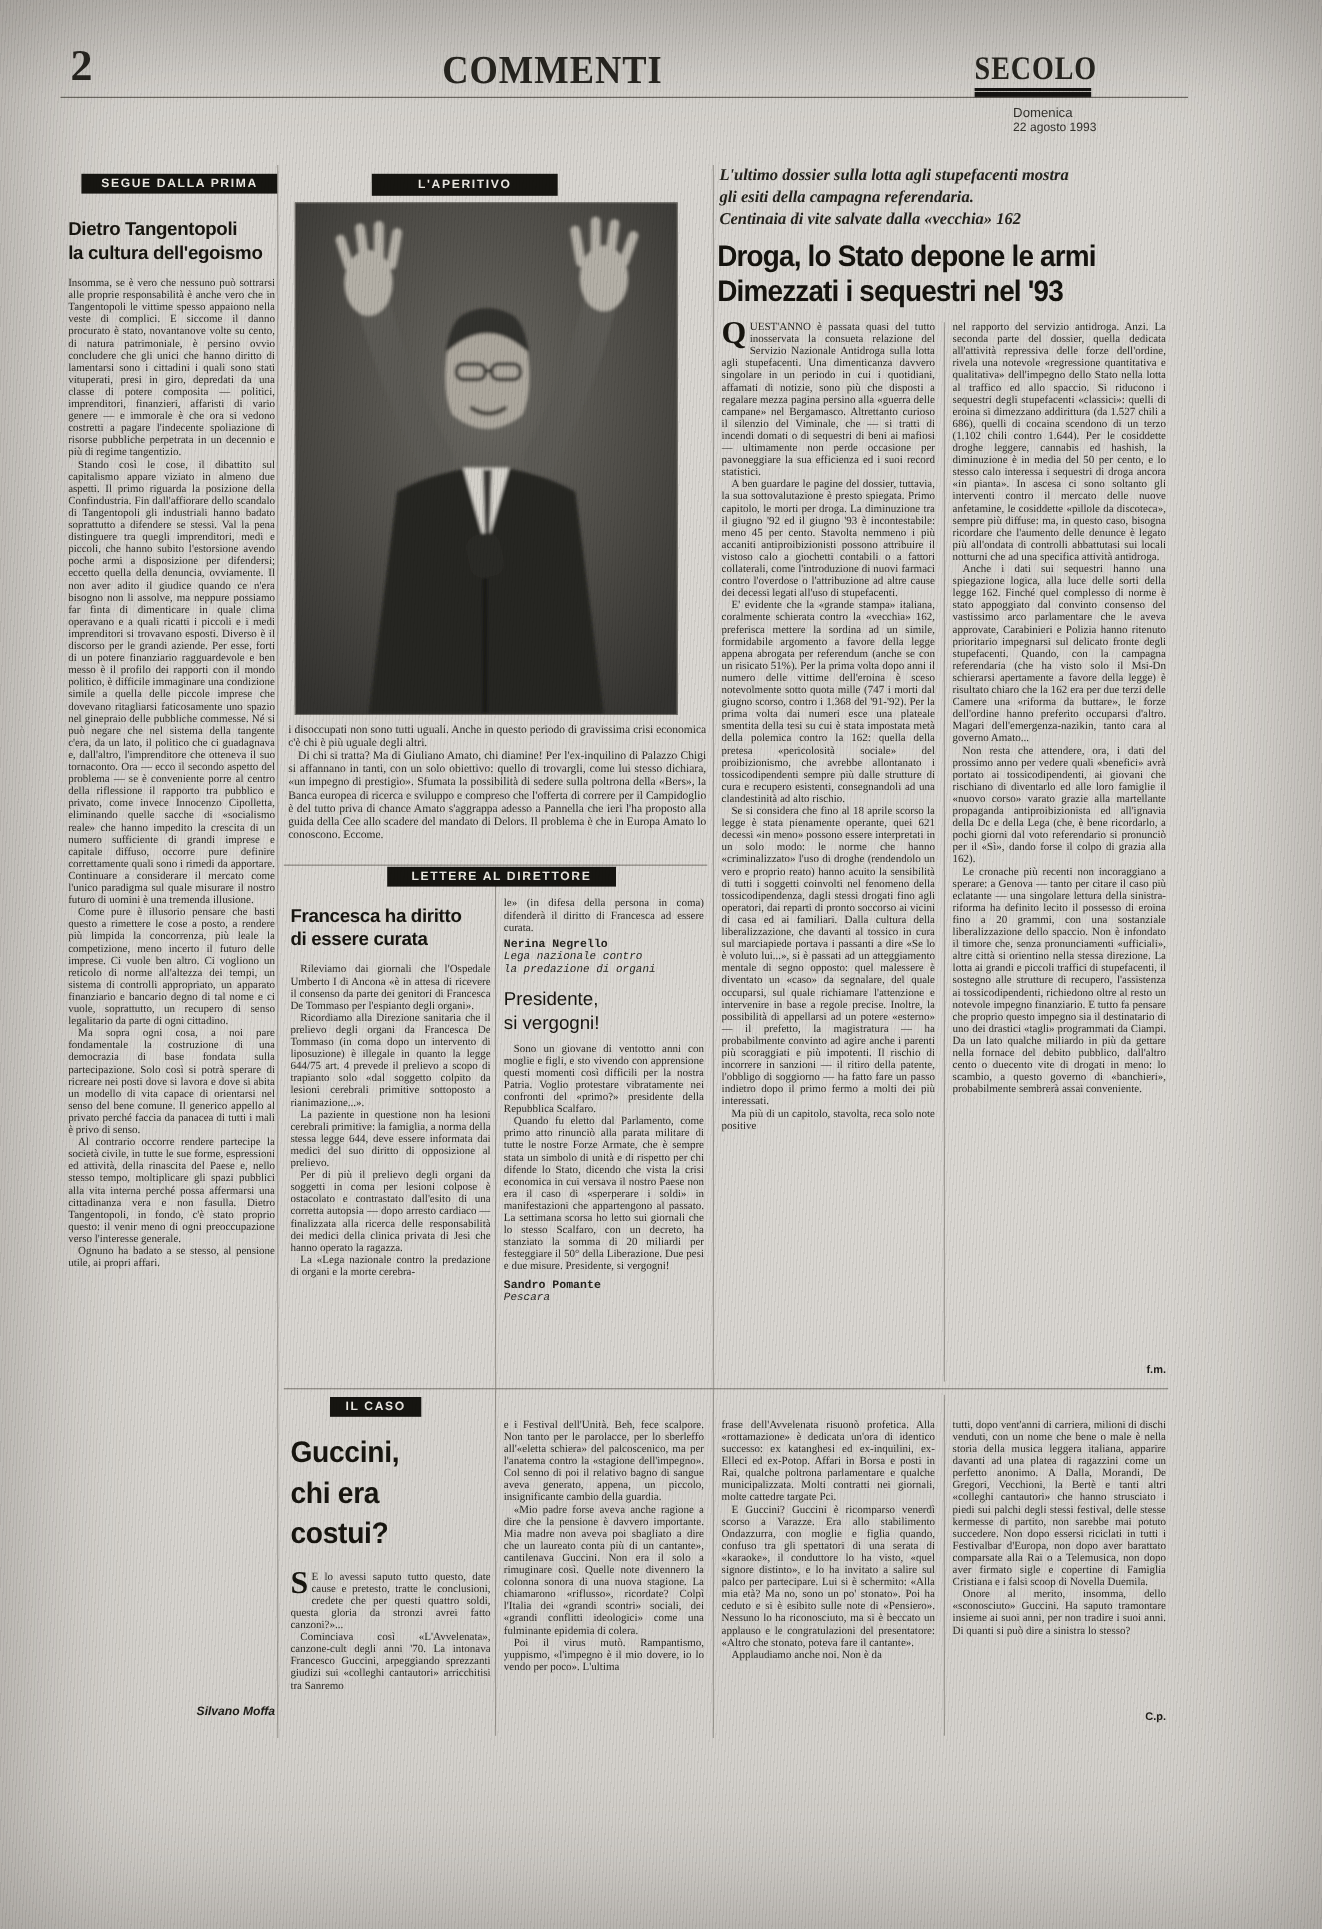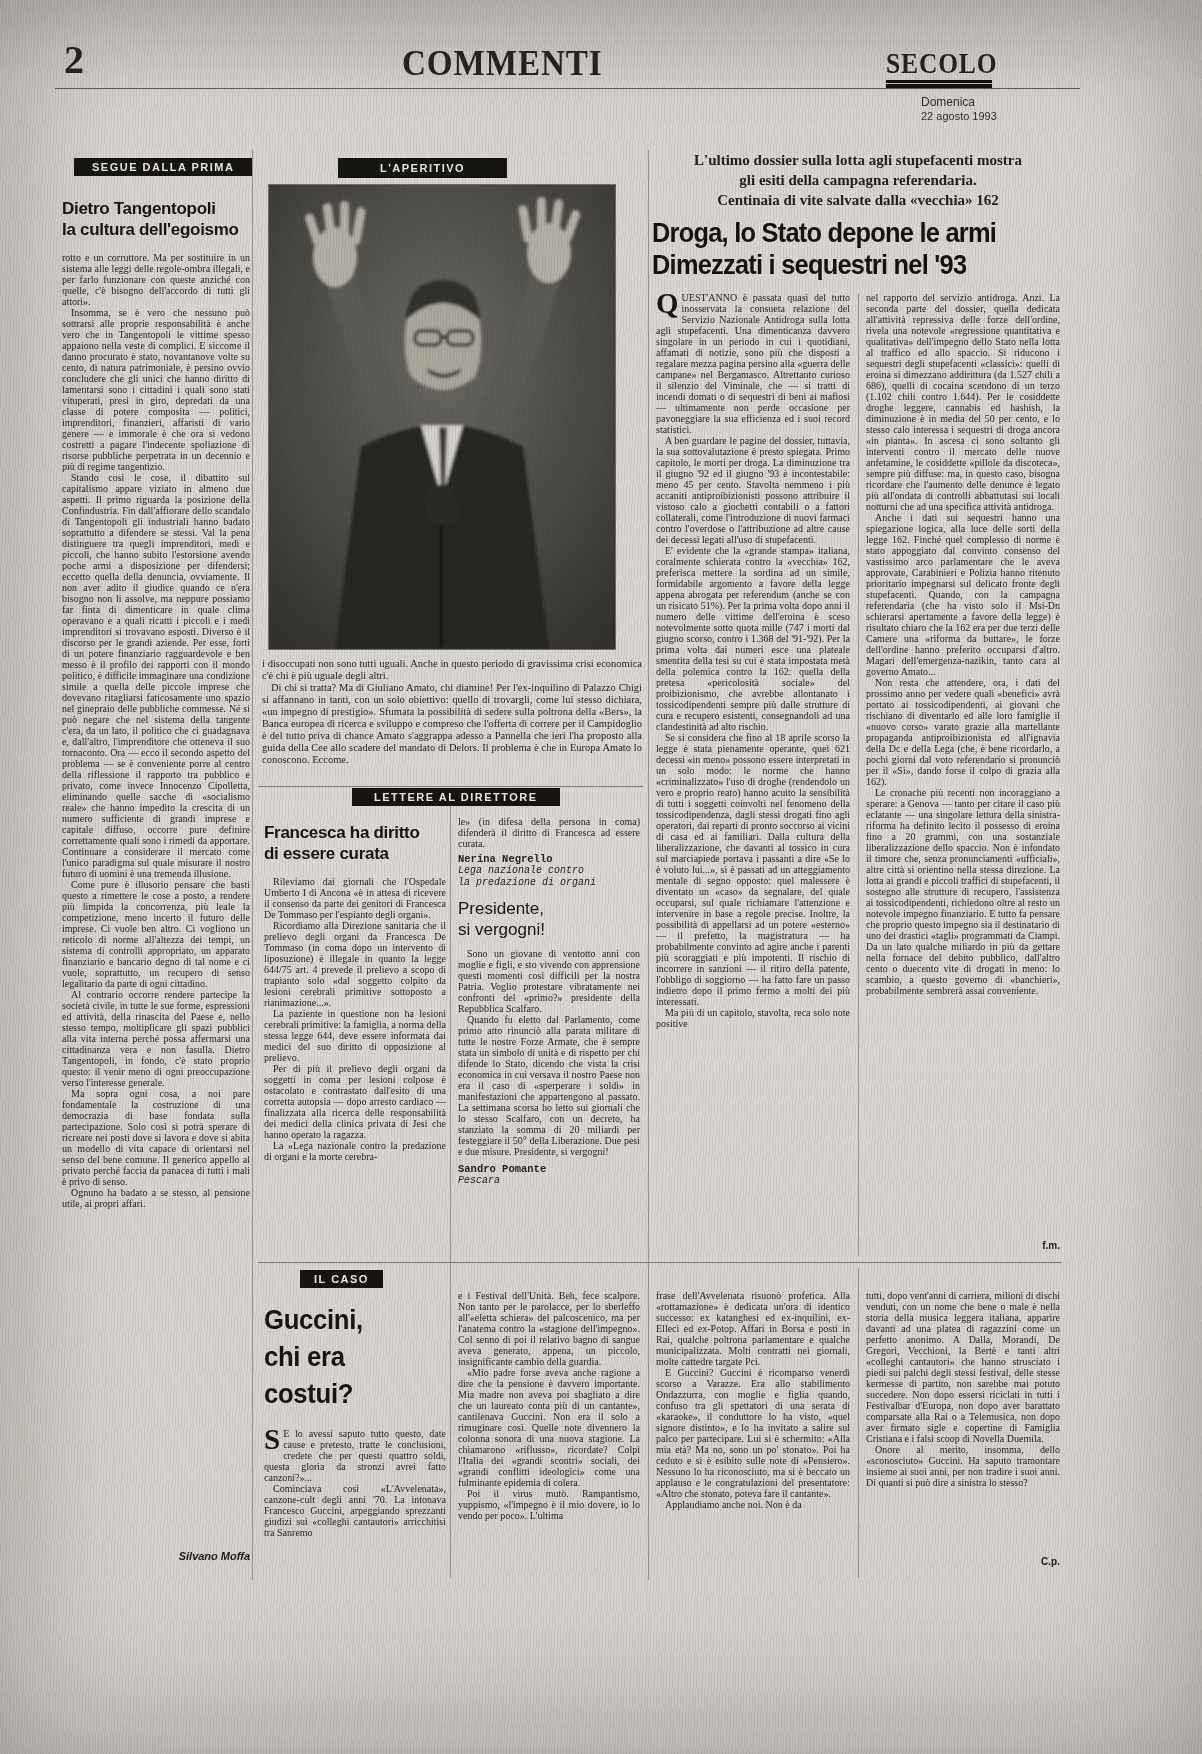--- a/index.html
+++ b/index.html
@@ -34,22 +34,22 @@
 
   .art-title { position:absolute; font-family:"Liberation Sans",sans-serif; font-weight:bold;
     color:#17150f; letter-spacing:-0.3px; }
   .t17 { font-size:17px; line-height:21px; }
   .t27 { font-size:27px; line-height:37px; transform:scaleX(.95); transform-origin:left; }
 
   .headline { position:absolute; font-family:"Liberation Sans",sans-serif; font-weight:bold;
     font-size:27px; letter-spacing:-0.8px; color:#15130e; white-space:nowrap;
     transform:scaleX(.94); transform-origin:left; }
 
-  .standfirst { position:absolute; font-weight:bold; font-size:15px;
-    line-height:20px; color:#24221c;text-align:center; }
+  .standfirst { position:absolute; font-style:italic; font-weight:bold; font-size:15px;
+    line-height:20px; color:#24221c; }
 
   .body-text { position:absolute; font-size:10px; line-height:11px; text-align:justify;
     overflow:hidden; color:#2a2822; }
   .body-text p { text-indent:9px; margin:0; }
   .body-text .first { text-indent:0; }
   .cont > p:first-child, .cont > div > p:first-child { text-indent:0; }
   .cap { font-size:10.5px; line-height:12px; }
 
   .dropcap { float:left; font-size:29px; line-height:23px; font-weight:bold;
     padding:0 3px 0 0; color:#17150f; }
@@ -87,26 +87,25 @@
   <div class="vline" style="left:858px;top:1268px;height:310px"></div>
   <div class="hline" style="left:258px;top:786px;width:385px;background:#827e77"></div>
   <div class="hline" style="left:258px;top:1262px;width:804px;background:#827e77"></div>
 
   <div class="badge" style="left:74px;top:158px">SEGUE DALLA PRIMA</div>
   <div class="art-title t17" style="left:62px;top:198px;width:190px">
     <div>Dietro Tangentopoli</div>
     <div>la cultura dell'egoismo</div>
   </div>
   <div class="body-text cont" style="left:62px;top:252px;width:188px;height:1292px">
-      <p>rotto e un corruttore. Ma per sostituire in un sistema alle leggi delle regole-ombra illegali, e per farlo funzionare con queste anziché con quelle, c'è bisogno dell'accordo di tutti gli attori».</p>
       <p>Insomma, se è vero che nessuno può sottrarsi alle proprie responsabilità è anche vero che in Tangentopoli le vittime spesso appaiono nella veste di complici. E siccome il danno procurato è stato, novantanove volte su cento, di natura patrimoniale, è persino ovvio concludere che gli unici che hanno diritto di lamentarsi sono i cittadini i quali sono stati vituperati, presi in giro, depredati da una classe di potere composita — politici, imprenditori, finanzieri, affaristi di vario genere — e immorale è che ora si vedono costretti a pagare l'indecente spoliazione di risorse pubbliche perpetrata in un decennio e più di regime tangentizio.</p>
       <p>Stando così le cose, il dibattito sul capitalismo appare viziato in almeno due aspetti. Il primo riguarda la posizione della Confindustria. Fin dall'affiorare dello scandalo di Tangentopoli gli industriali hanno badato soprattutto a difendere se stessi. Val la pena distinguere tra quegli imprenditori, medi e piccoli, che hanno subito l'estorsione avendo poche armi a disposizione per difendersi; eccetto quella della denuncia, ovviamente. Il non aver adito il giudice quando ce n'era bisogno non li assolve, ma neppure possiamo far finta di dimenticare in quale clima operavano e a quali ricatti i piccoli e i medi imprenditori si trovavano esposti. Diverso è il discorso per le grandi aziende. Per esse, forti di un potere finanziario ragguardevole e ben messo è il profilo dei rapporti con il mondo politico, è difficile immaginare una condizione simile a quella delle piccole imprese che dovevano ritagliarsi faticosamente uno spazio nel ginepraio delle pubbliche commesse. Né si può negare che nel sistema della tangente c'era, da un lato, il politico che ci guadagnava e, dall'altro, l'imprenditore che otteneva il suo tornaconto. Ora — ecco il secondo aspetto del problema — se è conveniente porre al centro della riflessione il rapporto tra pubblico e privato, come invece Innocenzo Cipolletta, eliminando quelle sacche di «socialismo reale» che hanno impedito la crescita di un numero sufficiente di grandi imprese e capitale diffuso, occorre pure definire correttamente quali sono i rimedi da apportare. Continuare a considerare il mercato come l'unico paradigma sul quale misurare il nostro futuro di uomini è una tremenda illusione.</p>
       <p>Come pure è illusorio pensare che basti questo a rimettere le cose a posto, a rendere più limpida la concorrenza, più leale la competizione, meno incerto il futuro delle imprese. Ci vuole ben altro. Ci vogliono un reticolo di norme all'altezza dei tempi, un sistema di controlli appropriato, un apparato finanziario e bancario degno di tal nome e ci vuole, soprattutto, un recupero di senso legalitario da parte di ogni cittadino.</p>
+      <p>Ma sopra ogni cosa, a noi pare fondamentale la costruzione di una democrazia di base fondata sulla partecipazione. Solo così si potrà sperare di ricreare nei posti dove si lavora e dove si abita un modello di vita capace di orientarsi nel senso del bene comune. Il generico appello al privato perché faccia da panacea di tutti i mali è privo di senso.</p>
       <p>Al contrario occorre rendere partecipe la società civile, in tutte le sue forme, espressioni ed attività, della rinascita del Paese e, nello stesso tempo, moltiplicare gli spazi pubblici alla vita interna perché possa affermarsi una cittadinanza vera e non fasulla. Dietro Tangentopoli, in fondo, c'è stato proprio questo: il venir meno di ogni preoccupazione verso l'interesse generale.</p>
-      <p>Ma sopra ogni cosa, a noi pare fondamentale la costruzione di una democrazia di base fondata sulla partecipazione. Solo così si potrà sperare di ricreare nei posti dove si lavora e dove si abita un modello di vita capace di orientarsi nel senso del bene comune. Il generico appello al privato perché faccia da panacea di tutti i mali è privo di senso.</p>
       <p>Ognuno ha badato a se stesso, al pensione utile, ai propri affari.</p>
     </div>
   <div class="sig" style="left:62px;top:1550px;width:188px">Silvano Moffa</div>
 
   <div class="badge" style="left:338px;top:158px;padding:4px 42px">L'APERITIVO</div>
 
   <div class="photo-frame" style="left:268px;top:184px;width:348px;height:466px">
     <svg width="346" height="464" viewBox="0 0 346 464">
       <defs>
         <radialGradient id="bgGrad" cx="50%" cy="38%" r="75%">

